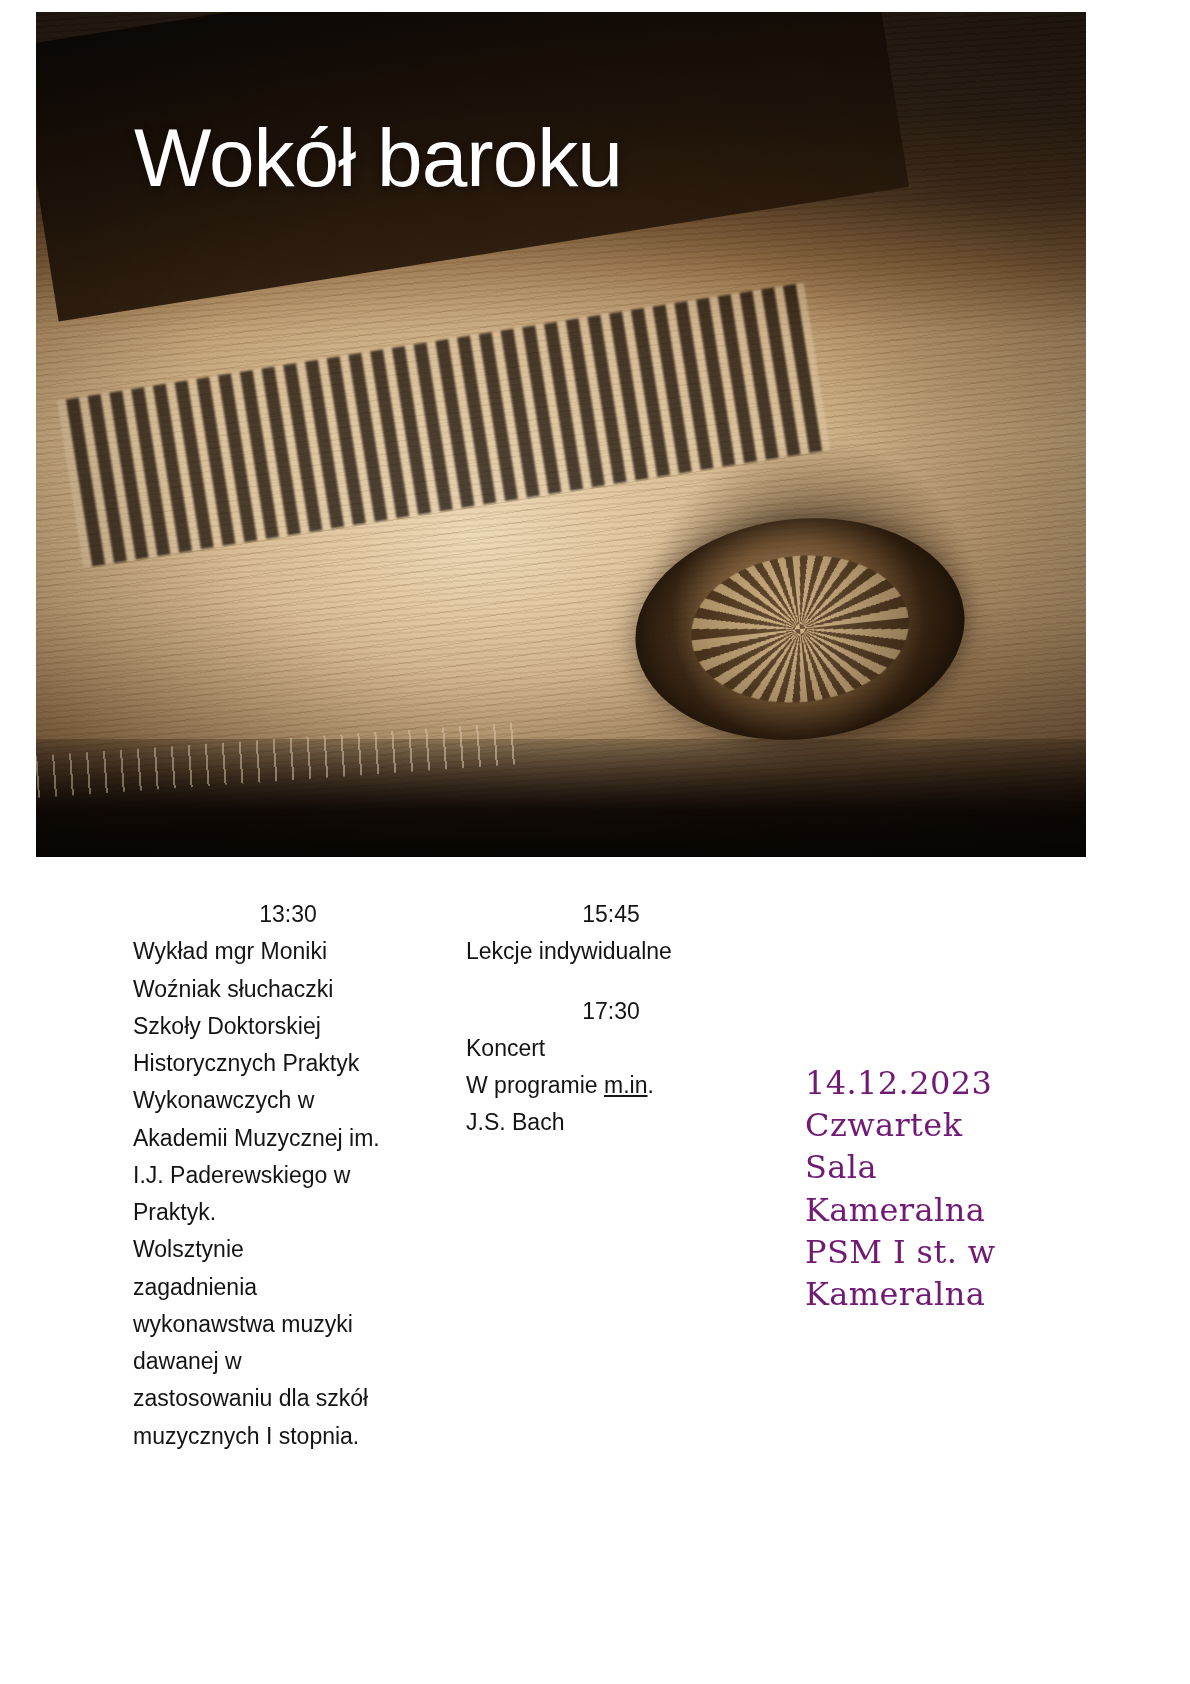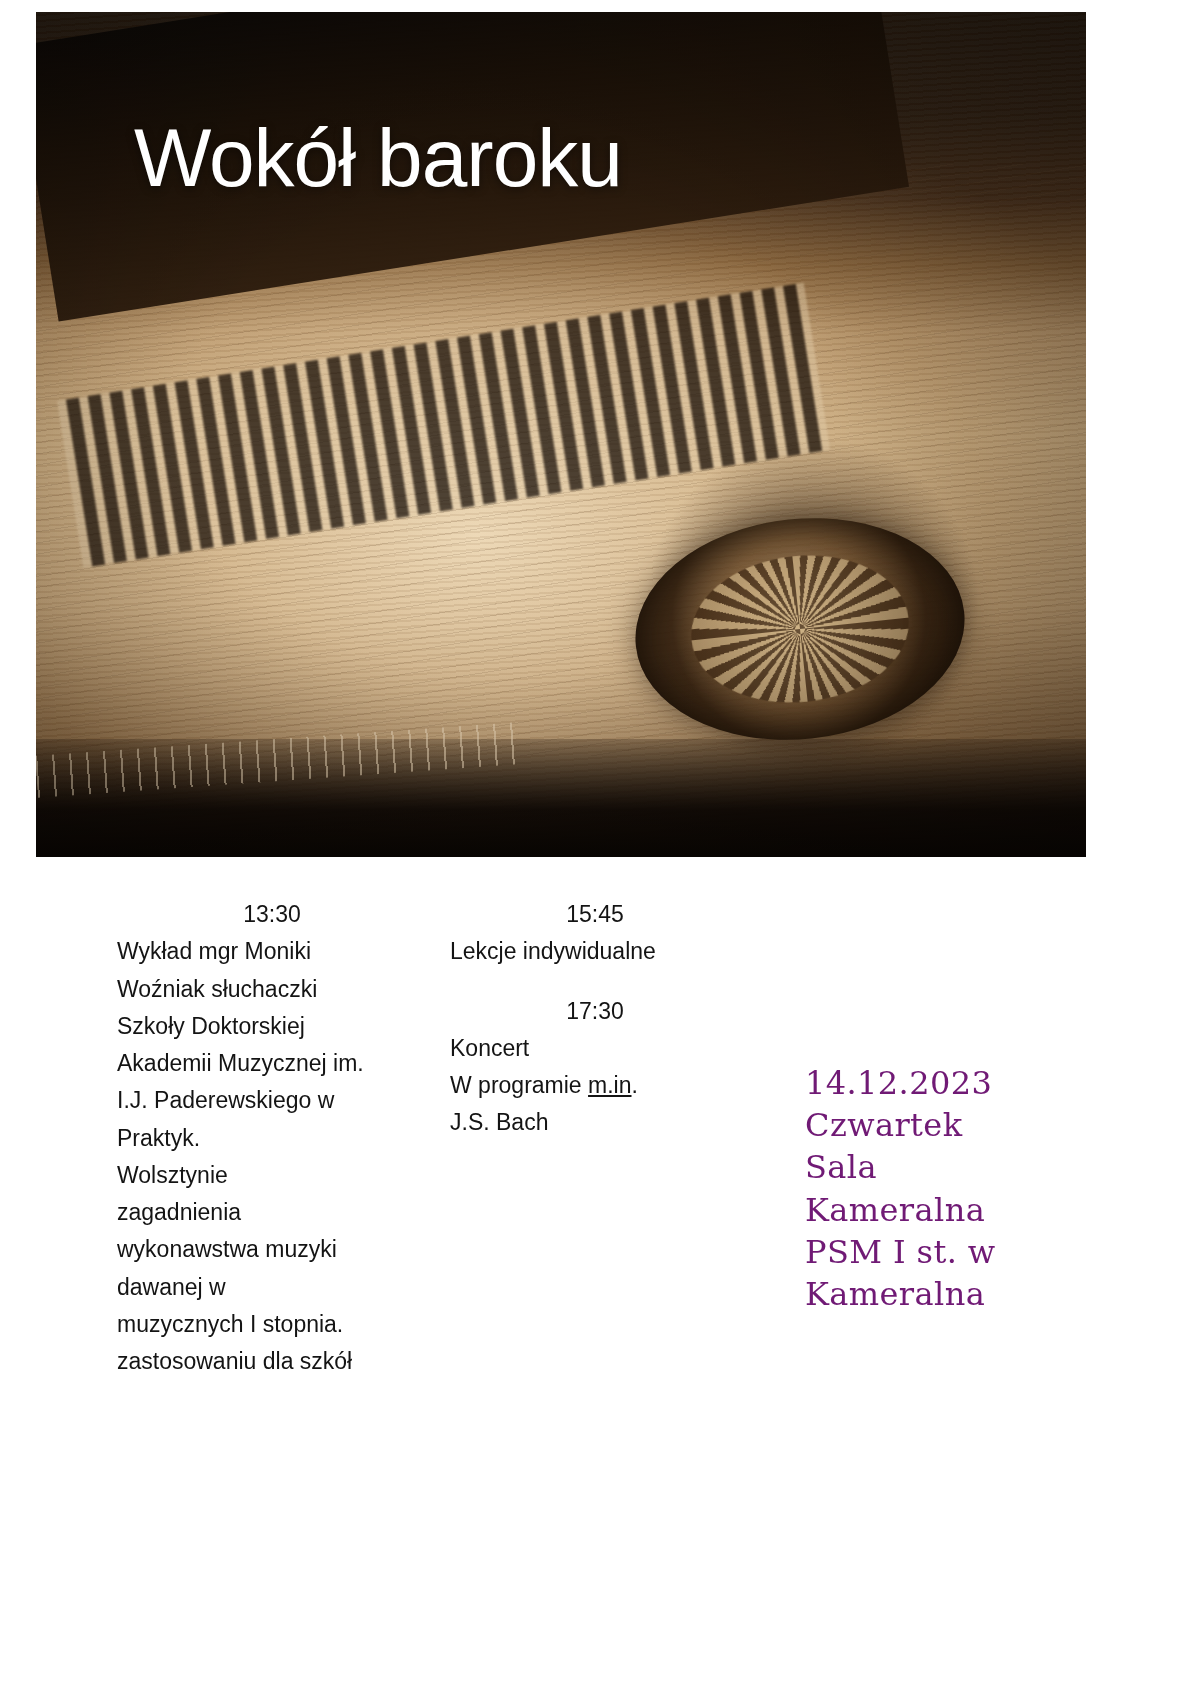--- a/index.html
+++ b/index.html
@@ -185,20 +185,21 @@
     top: 880px;
     width: 1190px;
     height: 790px;
   }
 
   .col {
     position: absolute;
     font-size: 23px;
     line-height: 1.62;
     color: #141414;
+    margin-left: 16px;
   }
 
   .col-left {
     left: 117px;
     top: 16px;
     width: 310px;
   }
 
   .col-mid {
     left: 450px;
@@ -260,29 +261,31 @@
   </div>
 
   <div class="content">
 
     <div class="col col-left">
       <div class="block">
         <span class="time">13:30</span>
         <span class="line">Wykład mgr Moniki</span>
         <span class="line">Woźniak słuchaczki</span>
         <span class="line">Szkoły Doktorskiej</span>
+        <span class="line">Historycznych Praktyk</span>
+        <span class="line">Wykonawczych w</span>
         <span class="line">Akademii Muzycznej im.</span>
         <span class="line">I.J. Paderewskiego w</span>
         <span class="line">Praktyk.</span>
         <span class="line">Wolsztynie</span>
         <span class="line">zagadnienia</span>
         <span class="line">wykonawstwa muzyki</span>
         <span class="line">dawanej w</span>
+        <span class="line">zastosowaniu dla szkół</span>
         <span class="line">muzycznych I stopnia.</span>
-        <span class="line">zastosowaniu dla szkół</span>
       </div>
     </div>
 
     <div class="col col-mid">
 
       <div class="block">
         <span class="time">15:45</span>
         <span class="line">Lekcje indywidualne</span>
       </div>
 

